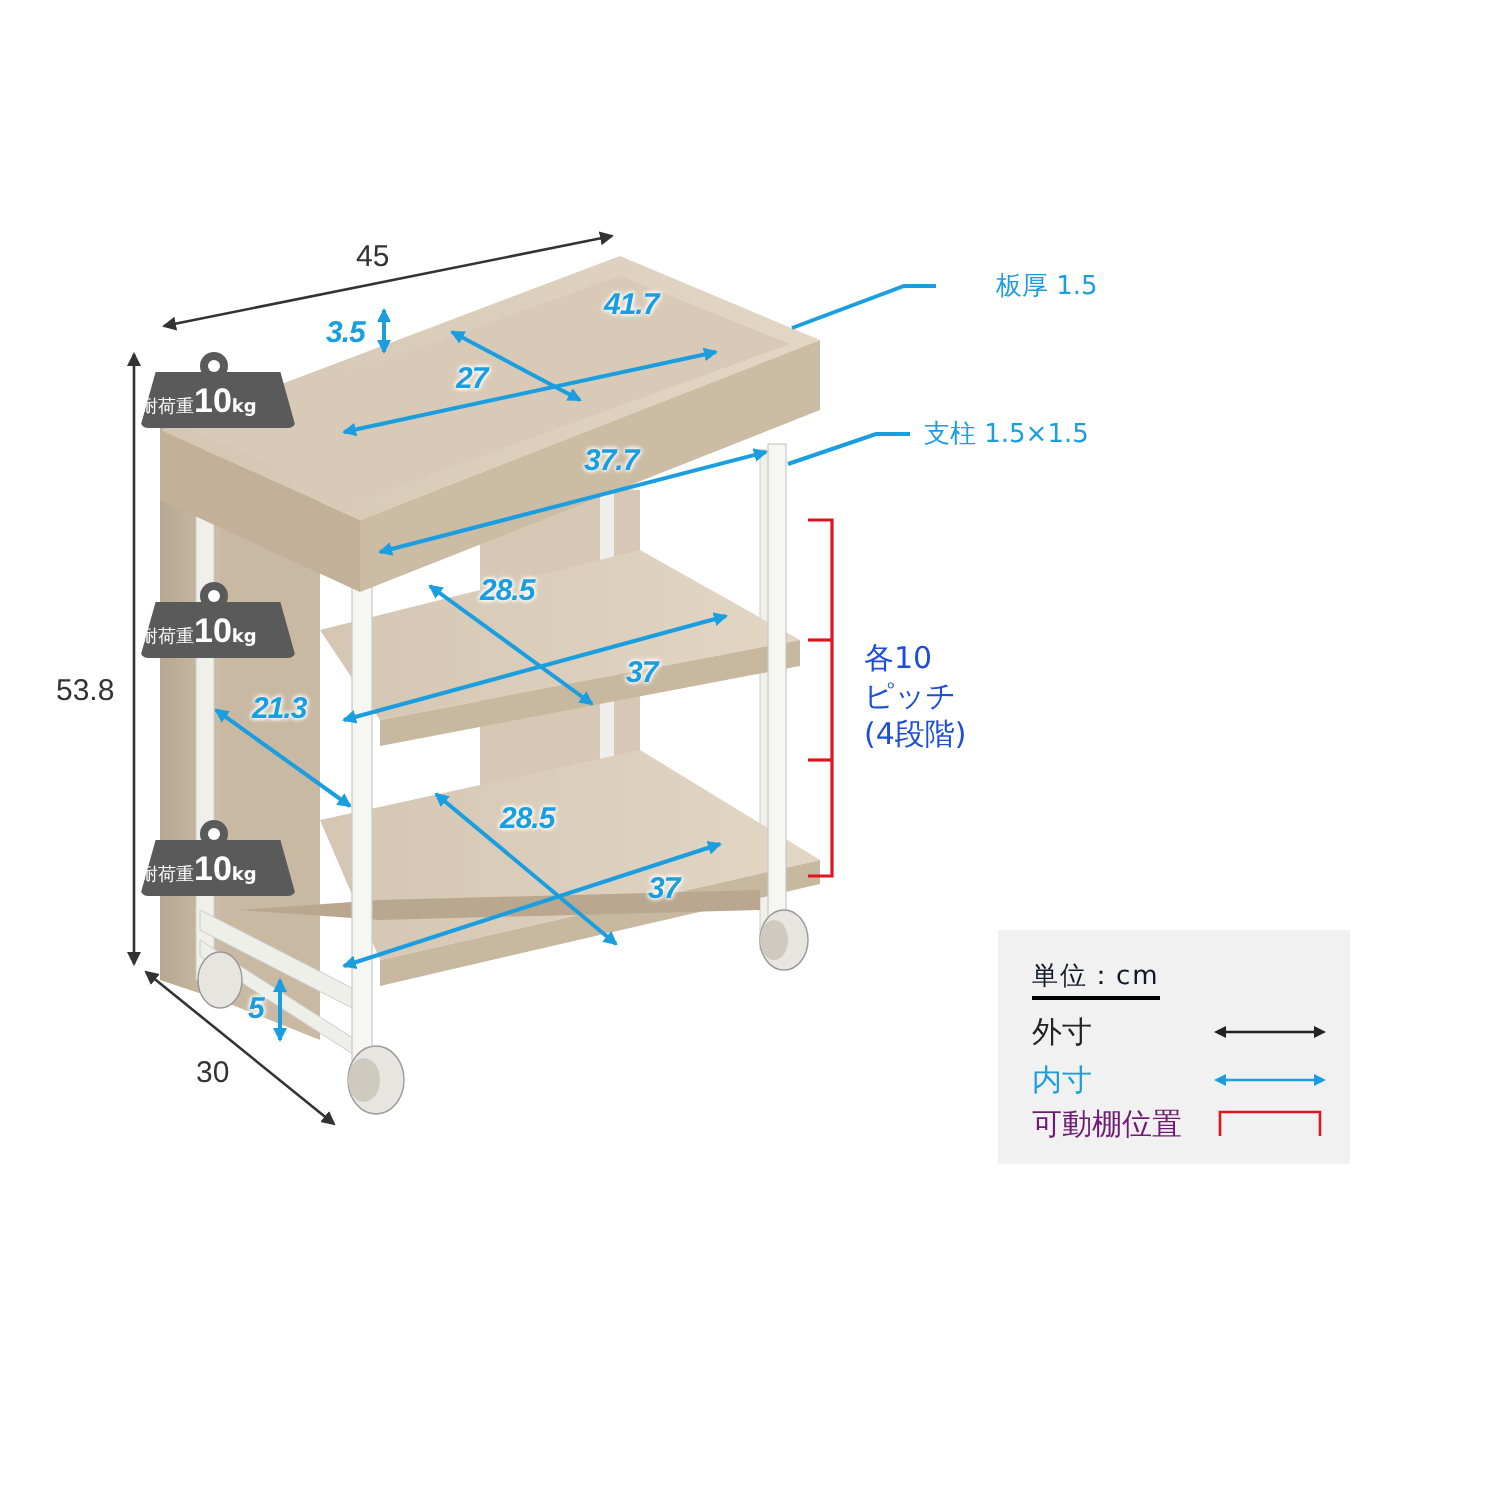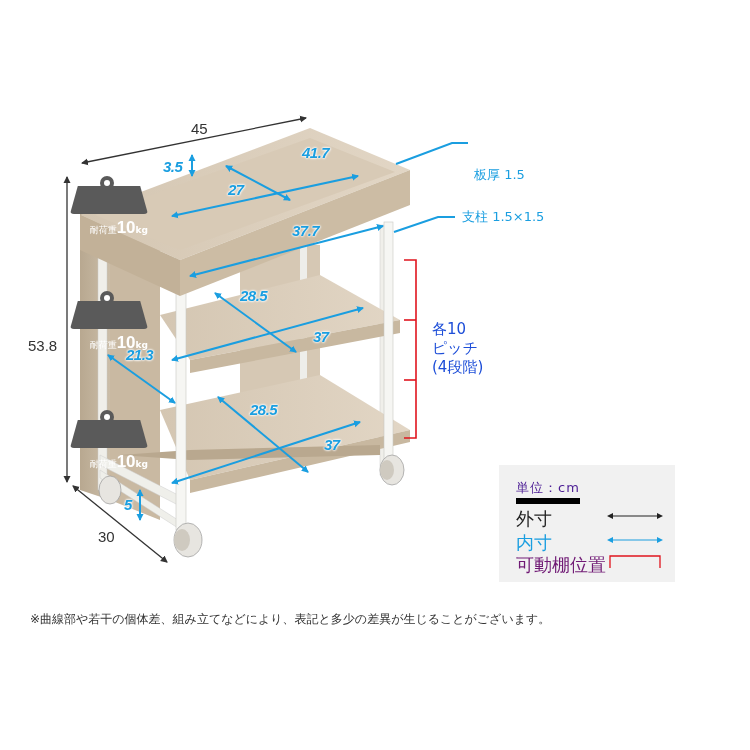--- a/index.html
+++ b/index.html
@@ -12,28 +12,28 @@
               text-shadow: 0 0 2px #fff, 0 0 2px #fff, 0 0 3px #fff; letter-spacing:-0.5px;font-style:italic; }
   .callout { font-family:"DejaVu Sans", sans-serif; font-size:13px; color:#1a9ee0; white-space:nowrap; }
   .pitch { font-family:"DejaVu Sans", sans-serif; font-size:15px; color:#1d4ed8; line-height:19px; }
   .badge { position:absolute; width:78px; height:38px; }
   .badge .shape { position:absolute; left:0; top:10px; width:78px; height:28px; background:#5a5a5a;
                   clip-path: polygon(10% 0, 90% 0, 100% 100%, 0 100%); border-radius:4px; }
   .badge .ring { position:absolute; left:30px; top:0; width:14px; height:14px; border-radius:50%;
                  background:#5a5a5a; }
   .badge .ring::after { content:""; position:absolute; left:4px; top:4px; width:6px; height:6px;
                         border-radius:50%; background:#fff; }
-  .badge .txt { position:absolute; left:0; top:15px; width:78px; text-align:right; color:#fff;
-                font-size:9px; white-space:nowrap;margin-top:27px; }
+  .badge .txt { position:absolute; left:0; top:15px; width:78px; text-align:left; color:#fff;
+                font-size:9px; white-space:nowrap; }
   .badge .txt b { font-family:"Liberation Sans", sans-serif; font-size:17px; font-weight:bold; }
   .badge .txt small { font-size:9px; font-weight:bold; }
   .legend { position:absolute; left:499px; top:465px; width:176px; height:117px; background:#f1f1f1; }
-  .legend .unit { position:absolute; left:17px; top:14px; font-size:13px; color:#4c1d95;
-                  border-bottom:6px solid #000000; padding-bottom:1px; letter-spacing:1px; }
-  .legend .row { position:absolute; left:17px; font-size:18px; }
+  .legend .unit { position:absolute; left:17px; top:14px; font-size:13px; color:#0f172a;
+                  border-bottom:2px solid #000000; padding-bottom:1px; letter-spacing:1px; }
+  .legend .row { position:absolute; left:17px; font-size:15px; }
   .notes { position:absolute; left:30px; top:608px; width:700px; font-size:12px; color:#333; }
   .notes p { margin:0; line-height:22px; }
   .notes .n1 { margin-bottom:7px; }
   .notes .n2 { margin-bottom:7px; }
   .notes .indent { padding-left:14px; }
 </style>
 </head>
 <body>
 
 <svg class="drawing" viewBox="0 0 750 600">
@@ -126,36 +126,36 @@
     <polyline points="394,232 438,217 455,217"></polyline>
   </g>
 
   <g stroke="#e0141e" stroke-width="1.6" fill="none">
     <polyline points="404,260 416,260 416,438 404,438"></polyline>
     <line x1="404" y1="320" x2="416" y2="320"></line>
     <line x1="404" y1="380" x2="416" y2="380"></line>
   </g>
 </svg>
 
-<div class="abs dim-black" style="left:191px;top:120px;">45</div>
+<div class="abs dim-black" style="left:178px;top:120px;">45</div>
 <div class="abs dim-black" style="left:28px;top:337px;">53.8</div>
 <div class="abs dim-black" style="left:98px;top:528px;">30</div>
 
 <div class="abs dim-blue" style="left:163px;top:158px;">3.5</div>
 <div class="abs dim-blue" style="left:302px;top:144px;">41.7</div>
 <div class="abs dim-blue" style="left:228px;top:181px;">27</div>
 <div class="abs dim-blue" style="left:292px;top:222px;">37.7</div>
 <div class="abs dim-blue" style="left:240px;top:287px;">28.5</div>
 <div class="abs dim-blue" style="left:313px;top:328px;">37</div>
 <div class="abs dim-blue" style="left:126px;top:346px;">21.3</div>
 <div class="abs dim-blue" style="left:250px;top:401px;">28.5</div>
 <div class="abs dim-blue" style="left:324px;top:436px;">37</div>
 <div class="abs dim-blue" style="left:124px;top:496px;font-style:italic;">5</div>
 
-<div class="abs callout" style="left:474px;top:134px;margin-top:32px;">板厚 1.5</div>
+<div class="abs callout" style="left:498px;top:134px;">板厚 1.5</div>
 <div class="abs callout" style="left:462px;top:208px;">支柱 1.5×1.5</div>
 
 <div class="abs pitch" style="left:432px;top:320px;">
   <div>各10</div>
   <div>ピッチ</div>
   <div>(4段階)</div>
 </div>
 
 <div class="badge" style="left:70px;top:176px;">
   <div class="ring"></div>
@@ -187,14 +187,13 @@
     <path d="M0,5 L6,2 L6,8 z" fill="#1a9ee0"></path>
       <path d="M56,5 L50,2 L50,8 z" fill="#1a9ee0"></path>
   </svg>
   <div class="row" style="top:88px;color:#701a75;">可動棚位置</div>
   <svg class="abs" style="left:110px;top:90px;" width="52" height="14">
     <polyline points="1,13 1,1 51,1 51,13" fill="none" stroke="#e0141e" stroke-width="1.3"></polyline>
   </svg>
 </div>
 
 <div class="notes">
-  <p class="n1">※曲線部や若干の個体差、組み立てなどにより、表記と多少の差異が生じることがございます。</p>
 </div>
 
 </body></html>

